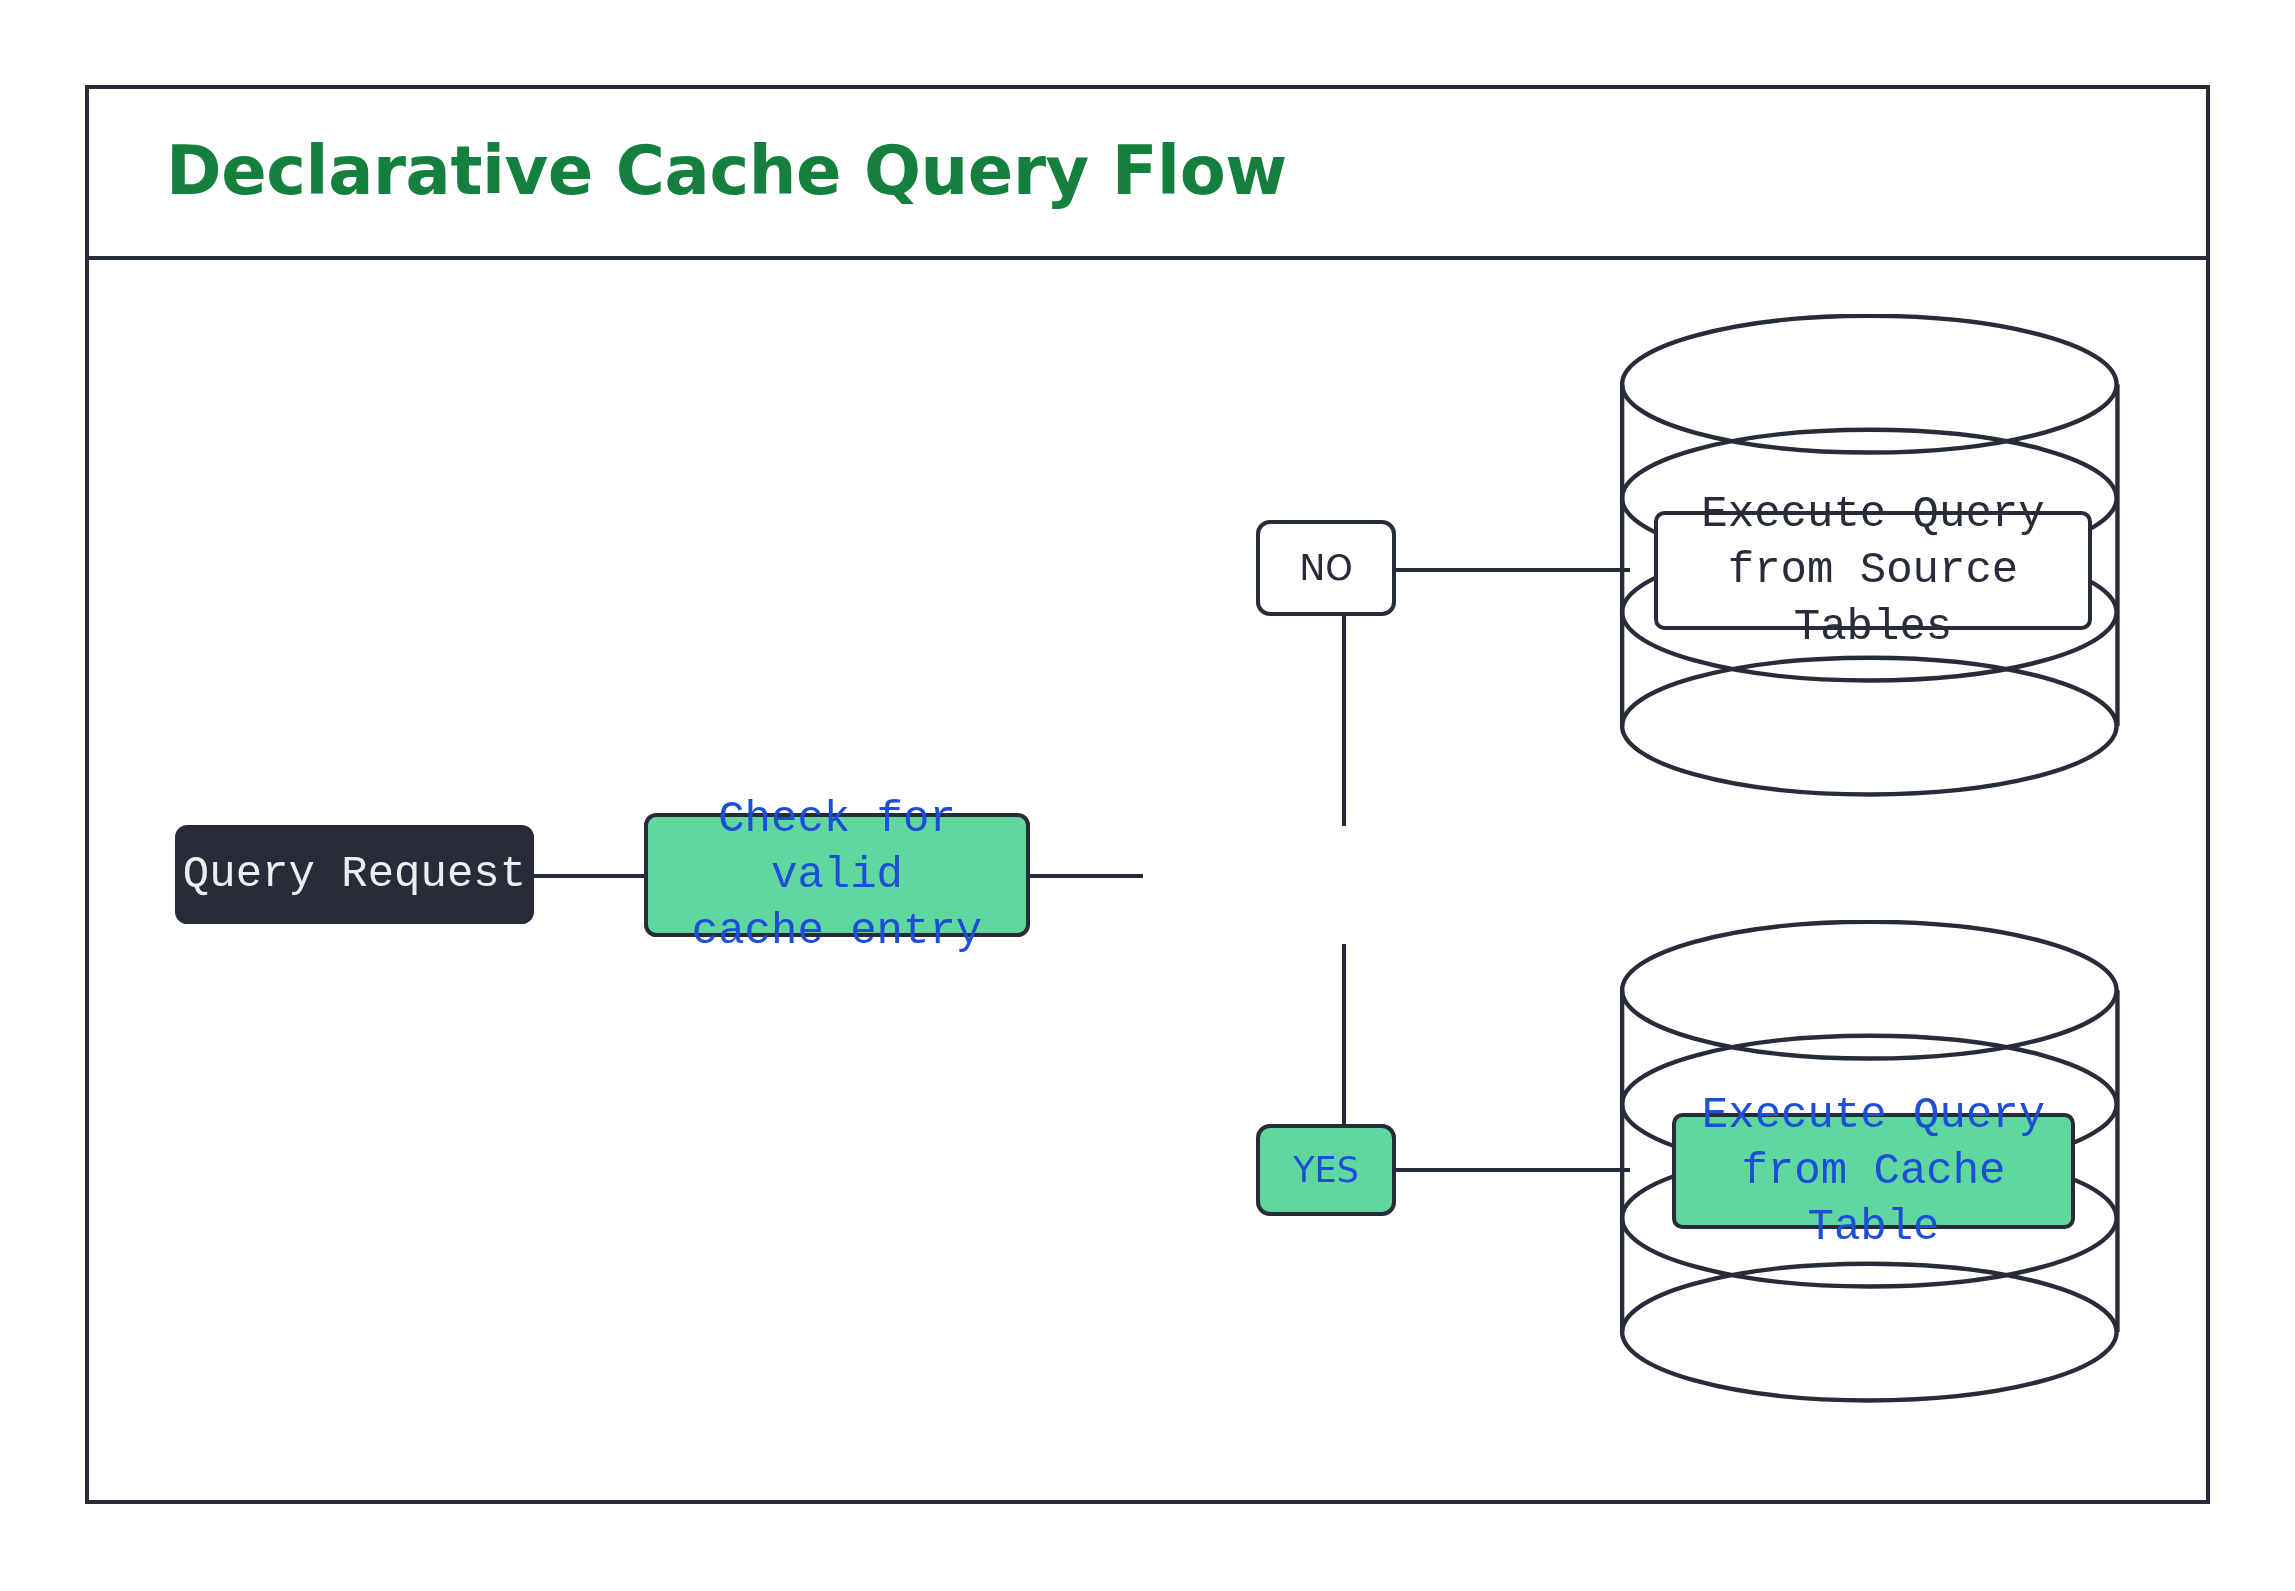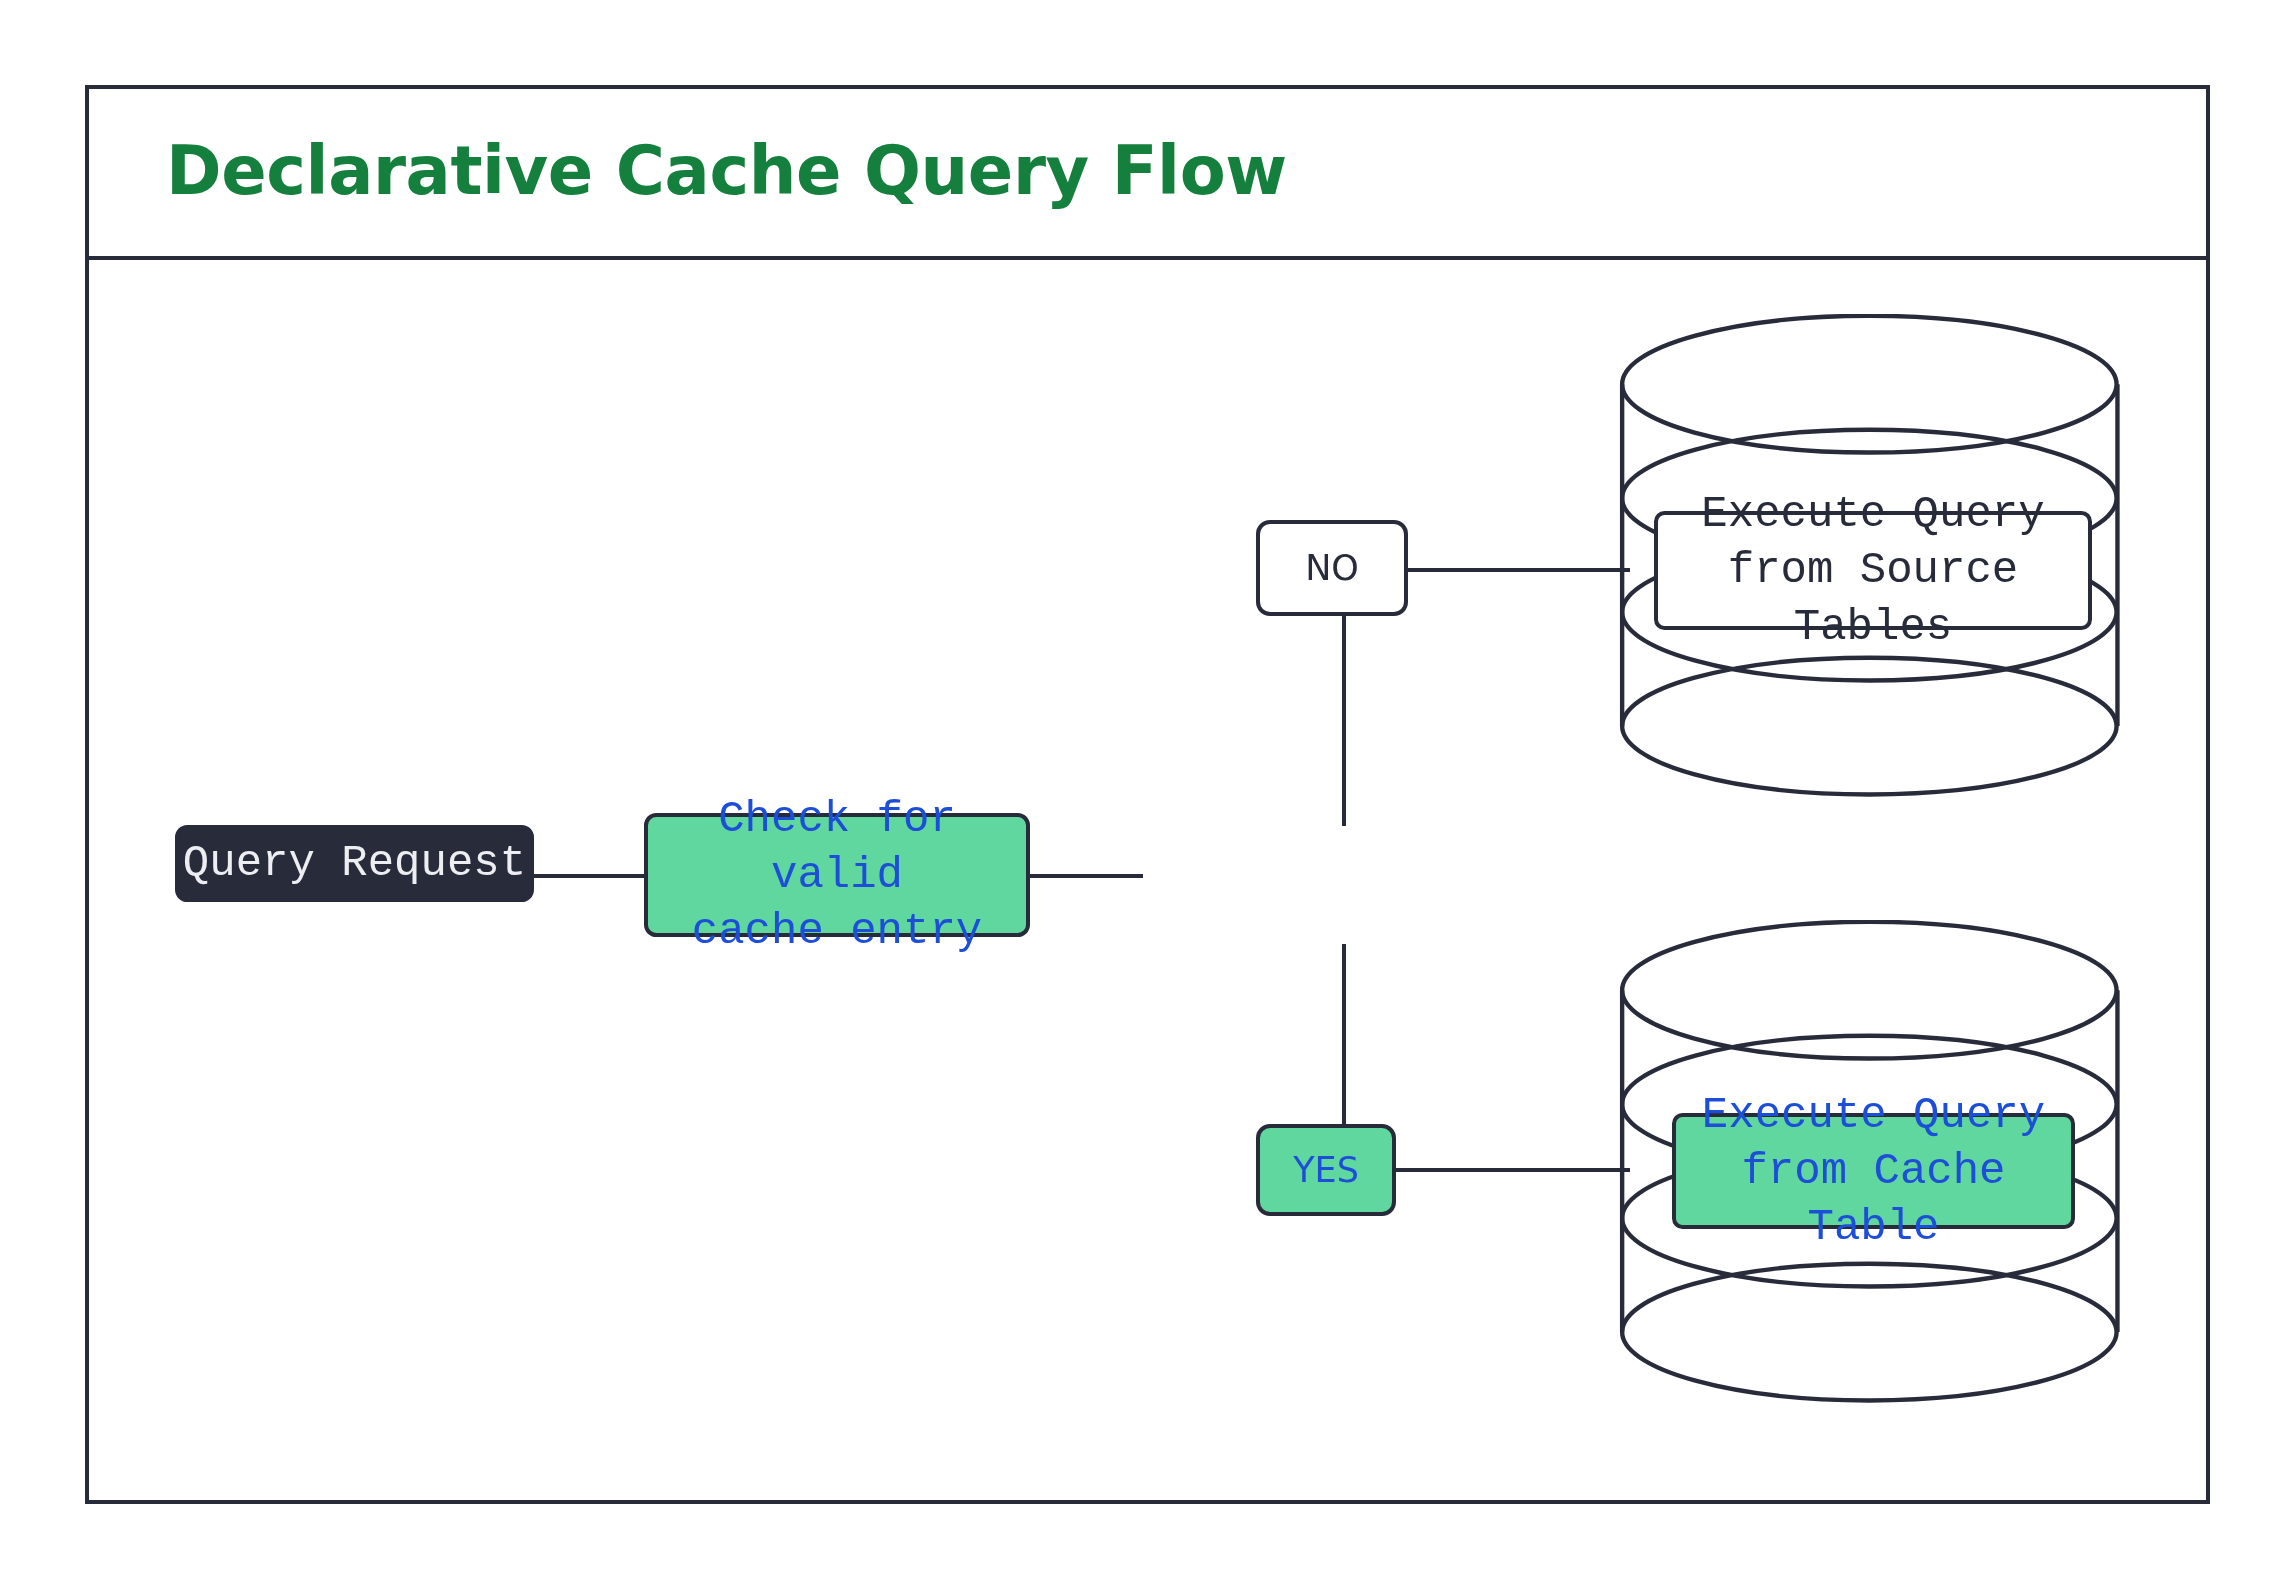--- a/index.html
+++ b/index.html
@@ -142,31 +142,31 @@
     <svg width="526" height="491" viewBox="0 0 600 560" xmlns="http://www.w3.org/2000/svg" fill="none" stroke="#272B3A" stroke-width="5">
       <line x1="7" y1="80" x2="7" y2="470"></line>
       <line x1="572" y1="80" x2="572" y2="470"></line>
       <ellipse cx="289" cy="80" rx="282" ry="78"></ellipse>
       <ellipse cx="289" cy="210" rx="282" ry="78"></ellipse>
       <ellipse cx="289" cy="340" rx="282" ry="78"></ellipse>
       <ellipse cx="289" cy="470" rx="282" ry="78"></ellipse>
     </svg>
   </div>
 
-  <div class="node dark" style="left:175px; top:825px; width:359px; height:77px;">
+  <div class="node dark" style="left:175px; top:825px; width:359px; height:99px;">
     <span>Query Request</span>
   </div>
 
   <div class="node green" style="left:644px; top:813px; width:386px; height:124px;">
     <span>Check for valid
 cache entry</span>
   </div>
 
 
-  <div class="node white label-pill" style="left:1256px; top:520px; width:152px; height:96px;">
+  <div class="node white label-pill" style="left:1256px; top:520px; width:140px; height:96px;">
     <span>NO</span>
   </div>
 
   <div class="node green label-pill" style="left:1256px; top:1124px; width:140px; height:92px;">
     <span>YES</span>
   </div>
 
   <div class="node white" style="left:1654px; top:511px; width:438px; height:119px; border-radius:10.5px;">
     <span>Execute Query
 from Source Tables</span>

